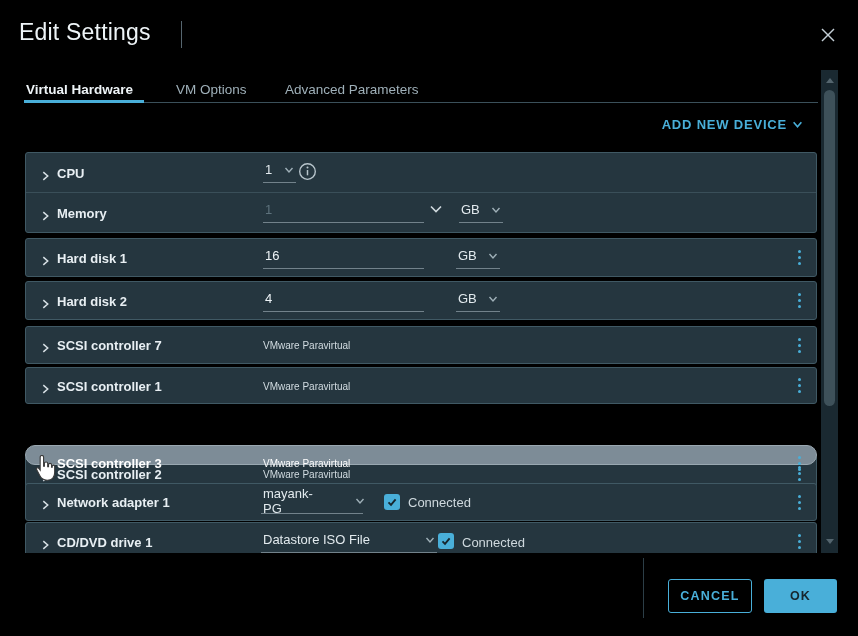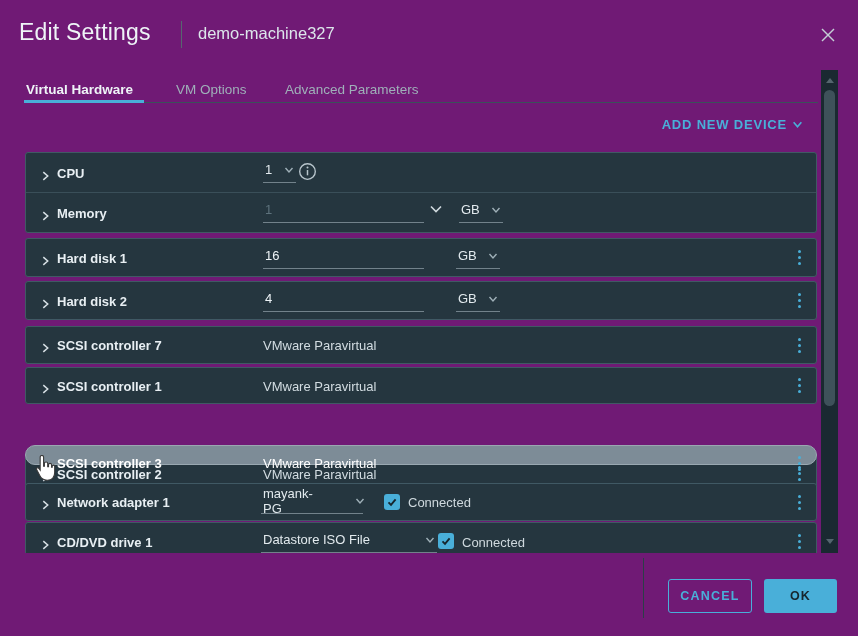--- a/index.html
+++ b/index.html
@@ -1,21 +1,21 @@
 <!DOCTYPE html>
 <html><head>
 <meta charset="utf-8">
 <style>
   * { margin:0; padding:0; box-sizing:border-box; }
   html,body { background:#10191f; }
   body { font-family:"Liberation Sans", sans-serif; }
 
   .dialog {
     position:relative; width:858px; height:636px;
-    background:#701a75; color:#d7e1e6; overflow:hidden;
+    background:#000000; color:#d7e1e6; overflow:hidden;
   }
 
   
   .title { position:absolute; left:19px; top:19px; font-size:23px; font-weight:400; color:#eef4f7; letter-spacing:.2px; }
   .title-divider { position:absolute; left:181px; top:21px; width:1px; height:27px; background:#56666f; }
   .subtitle { position:absolute; left:198px; top:24px; font-size:16.5px; font-weight:400; color:#dce6eb; }
   .close-btn { position:absolute; left:818px; top:25px; width:20px; height:20px; cursor:pointer; }
   .close-btn svg { stroke:#c3ced5; }
 
   
@@ -34,21 +34,21 @@
   
   .viewport { position:absolute; left:25px; top:140px; width:793px; height:413px; overflow:hidden; }
 
   .card { position:absolute; left:0; width:792px; background:#25363f;
           border:1px solid #405964; border-radius:3px; }
   .row { position:relative; height:39px; }
   .row-divider { height:1px; background:#3a4f59; margin:0; }
 
   .expander { position:absolute; left:14px; top:50%; transform:translateY(-50%); width:11px; height:11px; cursor:pointer; }
   .row-label { position:absolute; left:31px; top:50%; transform:translateY(-50%); font-size:13px; font-weight:700; color:#e8eff3; }
-  .row-value-text { position:absolute; left:237px; top:50%; transform:translateY(-50%); font-size:13px; color:#d2dce1; }
+  .row-value-text { position:absolute; left:237px; top:50%; transform:translateY(-50%); font-size:10px; color:#d2dce1; }
 
   .uinput { position:absolute; left:237px; top:4px; width:161px; height:26px;
             background:transparent; border:none; border-bottom:1px solid #72828b;
             color:#eef4f7; font-size:13px; font-family:"Liberation Sans",sans-serif; padding:0 2px; }
   .uinput.dim { color:#5d727c; }
 
   .uselect { position:absolute; top:4px; height:26px; display:flex; align-items:center; justify-content:space-between;
              border-bottom:1px solid #72828b; font-size:13px; color:#e2eaee; cursor:pointer; padding:0 2px; }
   .uselect .chev { flex:0 0 auto; margin-left:6px; }
 
@@ -87,21 +87,20 @@
   
   .cursor { position:absolute; left:33px; top:455px; width:22px; height:26px; z-index:50; pointer-events:none; }
 </style>
 </head>
 <body>
 
 <div class="dialog">
 
   <div class="title">Edit Settings</div>
   <div class="title-divider"></div>
-  <div class="subtitle">demo-machine327</div>
   <div class="close-btn">
     <svg width="20" height="20" viewBox="0 0 20 20" fill="none" stroke-width="1.4">
       <line x1="4" y1="4" x2="16" y2="16"></line>
         <line x1="16" y1="4" x2="4" y2="16"></line>
     </svg>
   </div>
 
   <div class="tab tab-1 active">Virtual Hardware</div>
   <div class="tab tab-2">VM Options</div>
   <div class="tab tab-3">Advanced Parameters</div>

